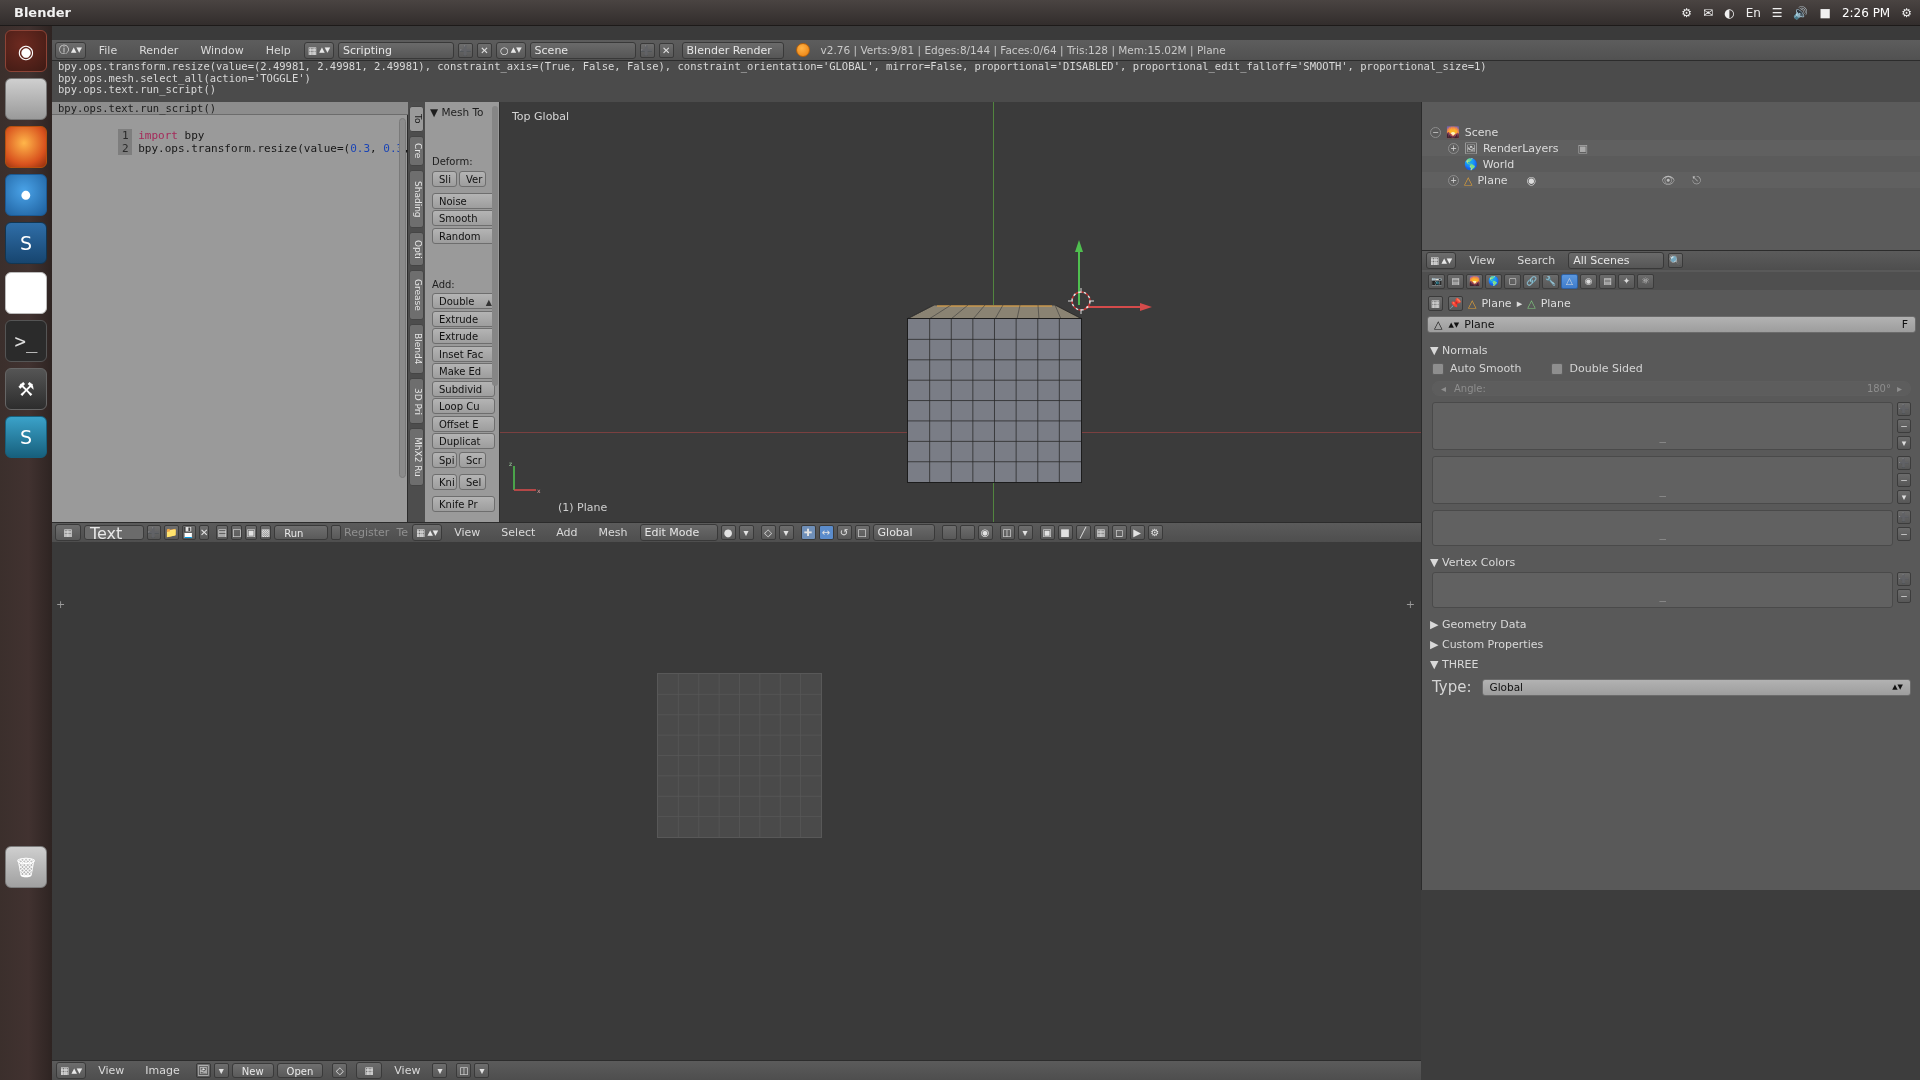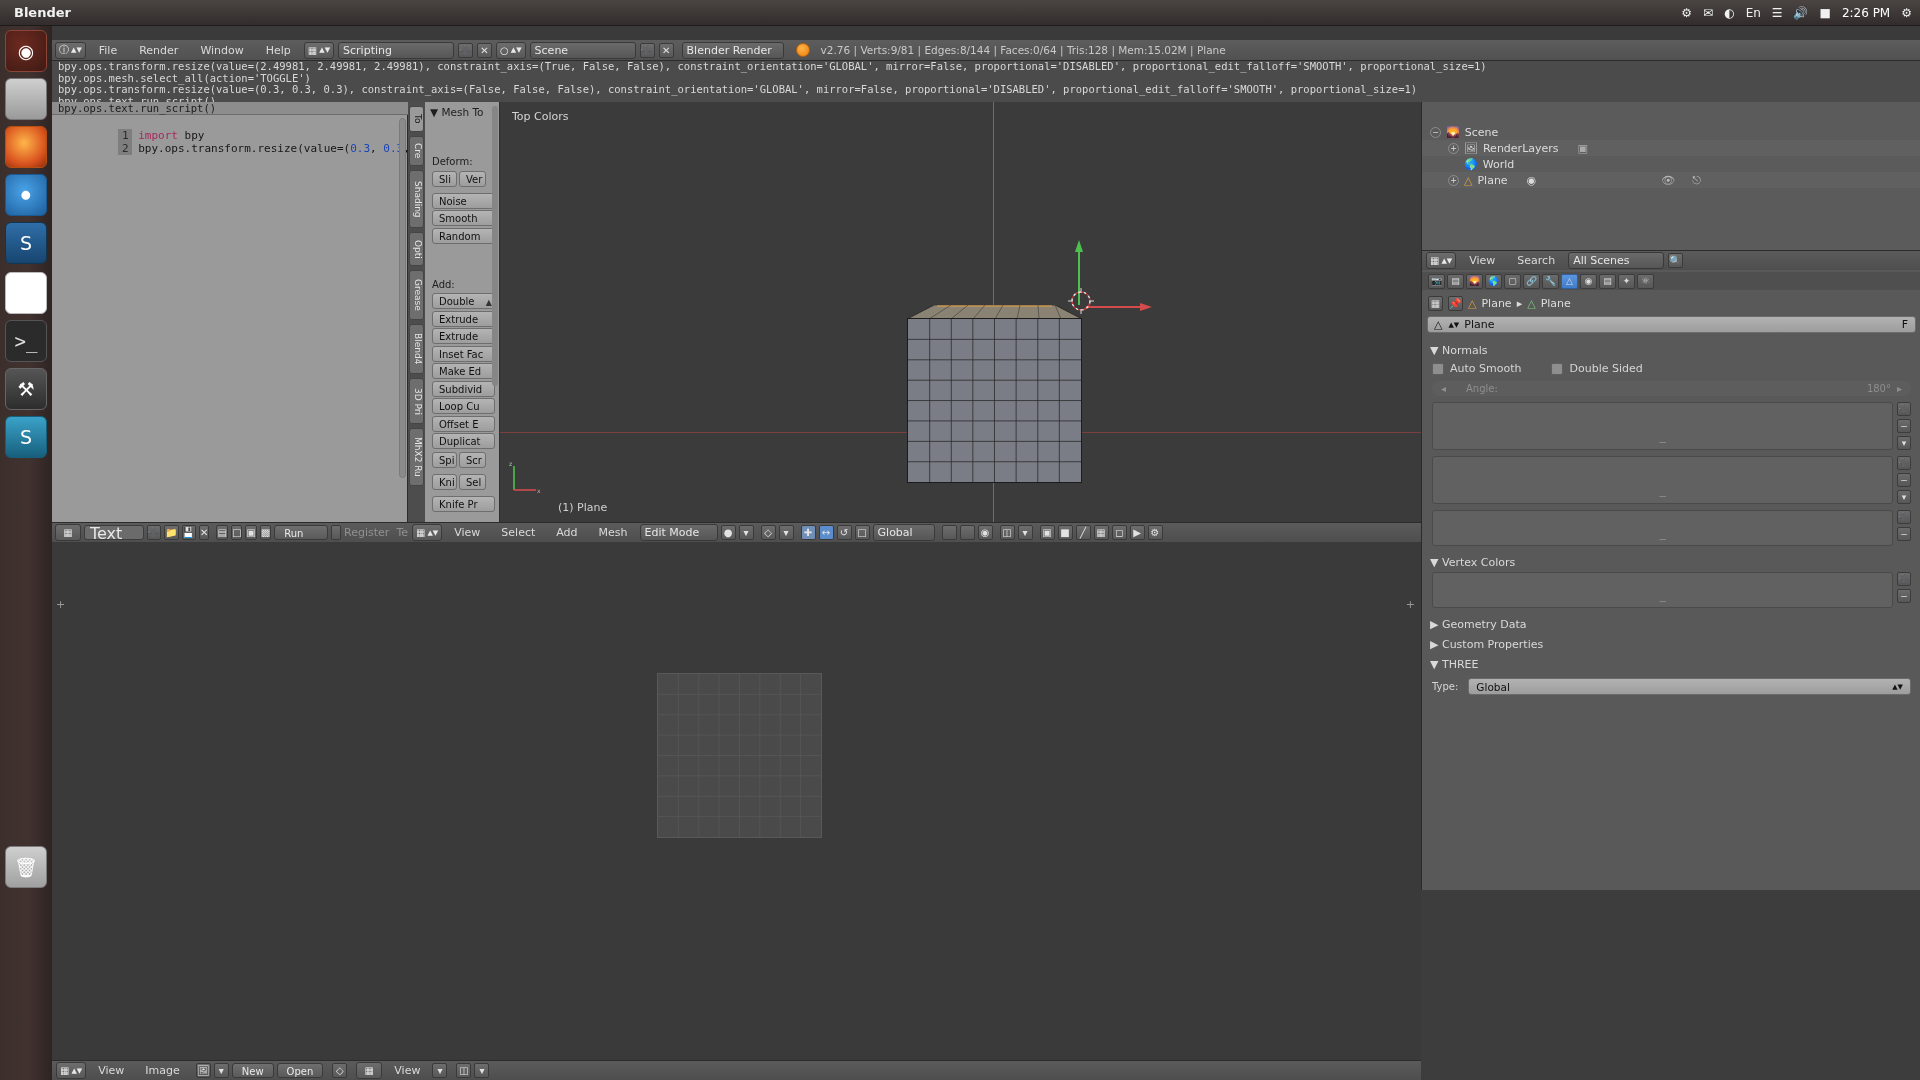--- a/index.html
+++ b/index.html
@@ -233,21 +233,20 @@
       <div class="sqbtn">➕</div>
       <div class="sqbtn">✕</div>
       <div class="dropdown" style="min-width:102px;margin-left:4px">Blender Render</div>
       <div class="blogo"></div>
       <div class="stats">v2.76 | Verts:9/81 | Edges:8/144 | Faces:0/64 | Tris:128 | Mem:15.02M | Plane</div>
     </div>
 
     <div class="infoarea">
       <div class="infoline">bpy.ops.transform.resize(value=(2.49981, 2.49981, 2.49981), constraint_axis=(True, False, False), constraint_orientation='GLOBAL', mirror=False, proportional='DISABLED', proportional_edit_falloff='SMOOTH', proportional_size=1)</div>
       <div class="infoline">bpy.ops.mesh.select_all(action='TOGGLE')</div>
-      <div class="infoline">bpy.ops.transform.resize(value=(0.3, 0.3, 0.3), constraint_axis=(False, False, False), constraint_orientation='GLOBAL', mirror=False, proportional='DISABLED', proportional_edit_falloff='SMOOTH', proportional_size=1)</div>
       <div class="infoline">bpy.ops.text.run_script()</div>
     </div>
 
     <div class="texted">
       <div class="te-head">
         <span>bpy.ops.text.run_script()</span>
       </div>
       <div class="te-body">
         <div class="te-row">
           <span class="te-ln">1</span><span class="kw">import</span><span class="txt"> bpy</span>
@@ -274,21 +273,21 @@
       <div class="sqbtn"></div>
       <span class="dim">Register</span>
       <span class="dim" style="margin-left:4px">Te</span>
     </div>
 
     <div class="view3d">
 
       <div class="vp-canvas">
         <div class="axisline-v"></div>
         <div class="axisline-h"></div>
-        <div class="vp-label">Top Colors</div>
+        <div class="vp-label">Top Global</div>
         <div class="vp-objname">(1) Plane</div>
 
         <svg class="mesh-top" viewBox="0 0 175 14" preserveAspectRatio="none">
           <polygon points="0,14 175,14 148,0 27,0" fill="#8a8373" stroke="#1c1c1c" stroke-width="0.7"></polygon>
           <g stroke="#e8a33d" stroke-width="1">
             <line x1="30" y1="1" x2="145" y2="1"></line>
           </g>
           <g stroke="#3a3a3a" stroke-width="0.6">
             <line x1="27" y1="0" x2="0" y2="14"></line>
               <line x1="44" y1="0" x2="22" y2="14"></line>
@@ -496,21 +495,21 @@
               <span class="chkbox" style="width:12px;height:12px"></span>
               <span>Auto Smooth</span>
             </div>
           <div class="pr-chk">
               <span class="chkbox" style="width:12px;height:12px"></span>
               <span>Double Sided</span>
             </div>
         </div>
         <div style="margin:2px 10px 6px 10px;height:15px;border:1px solid #5e5e5e;border-radius:7px;background:#5d5d5d;display:flex;align-items:center;justify-content:space-between;padding:0 8px;color:#8e8e8e;font-size:10px">
           <span>◂</span>
-          <span style="margin-right:auto;margin-left:20px">Angle:</span>
+          <span style="margin-right:auto;margin-left:8px">Angle:</span>
           <span>180°</span>
           <span style="margin-left:6px">▸</span>
         </div>
 
 
         <div style="display:flex;margin:0 10px 6px 10px;gap:4px">
           <div class="pr-box" style="flex:1;height:48px;margin:0;position:relative">
               <span style="position:absolute;left:50%;bottom:4px;transform:translateX(-50%);color:#8b8b8b;font-size:9px">⚊</span>
             </div>
           <div style="display:flex;flex-direction:column;gap:3px">
@@ -549,21 +548,21 @@
           <div style="display:flex;flex-direction:column;gap:3px">
             <div class="pr-side">➕</div>
             <div class="pr-side">−</div>
           </div>
         </div>
 
         <div class="pr-sec">▶ <span>Geometry Data</span></div>
         <div class="pr-sec">▶ <span>Custom Properties</span></div>
         <div class="pr-sec">▼ <span>THREE</span></div>
         <div style="display:flex;align-items:center;gap:10px;padding:4px 10px">
-          <span style="font-size:10px;color:#d5d5d5">Type:</span>
+          <span style="font-size:15px;color:#d5d5d5">Type:</span>
           <div style="flex:1;height:17px;background:linear-gradient(#b2b2b2,#9d9d9d);border:1px solid #6b6b6b;border-radius:3px;display:flex;align-items:center;justify-content:space-between;padding:0 7px;font-size:10.5px;color:#111">
             <span>Global</span>
             <span style="font-size:7px">▲▼</span>
           </div>
         </div>
       </div>
     </div>
 
     <div class="uvarea">
       <div class="uv-canvas">

